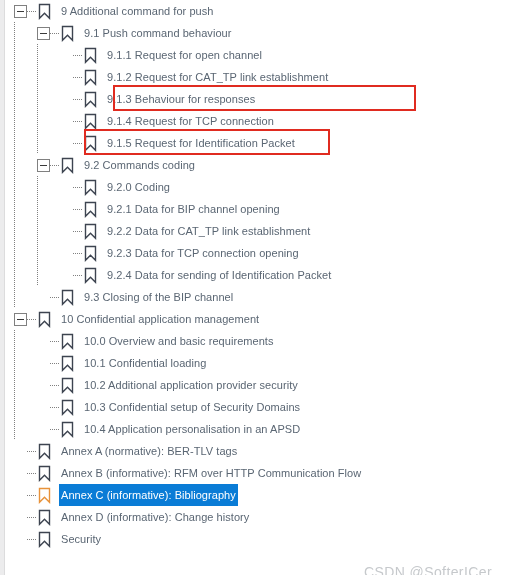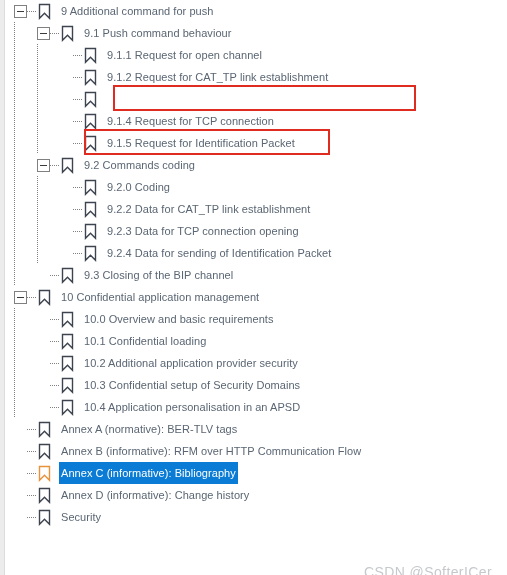--- a/index.html
+++ b/index.html
@@ -206,20 +206,21 @@
       <div class="tree-row">
         <div class="indent indent-2">
           <div class="trunk trunk-a"></div>
           <div class="trunk trunk-b"></div>
         </div>
         <div class="toggle-space"></div>
         <div class="elbow"></div>
         <span class="bm-icon"><svg viewBox="0 0 15 17" width="15" height="17" aria-hidden="true">
             <path d="M2.5 1.5 L12.5 1.5 L12.5 15.2 L7.5 10.2 L2.5 15.2 Z" fill="#ffffff" stroke="#3d4450" stroke-width="1.4" stroke-linejoin="miter"></path>
           </svg></span>
+        <span class="bm-label">9.1.3 Behaviour for responses</span>
       </div>
       <div class="tree-row">
         <div class="indent indent-2">
           <div class="trunk trunk-a"></div>
           <div class="trunk trunk-b"></div>
         </div>
         <div class="toggle-space"></div>
         <div class="elbow"></div>
         <span class="bm-icon"><svg viewBox="0 0 15 17" width="15" height="17" aria-hidden="true">
             <path d="M2.5 1.5 L12.5 1.5 L12.5 15.2 L7.5 10.2 L2.5 15.2 Z" fill="#ffffff" stroke="#3d4450" stroke-width="1.4" stroke-linejoin="miter"></path>
@@ -253,20 +254,32 @@
         <div class="indent indent-2">
           <div class="trunk trunk-a"></div>
           <div class="trunk trunk-b"></div>
         </div>
         <div class="toggle-space"></div>
         <div class="elbow"></div>
         <span class="bm-icon"><svg viewBox="0 0 15 17" width="15" height="17" aria-hidden="true">
             <path d="M2.5 1.5 L12.5 1.5 L12.5 15.2 L7.5 10.2 L2.5 15.2 Z" fill="#ffffff" stroke="#3d4450" stroke-width="1.4" stroke-linejoin="miter"></path>
           </svg></span>
         <span class="bm-label">9.2.0 Coding</span>
+      </div>
+      <div class="tree-row">
+        <div class="indent indent-2">
+          <div class="trunk trunk-a"></div>
+          <div class="trunk trunk-b"></div>
+        </div>
+        <div class="toggle-space"></div>
+        <div class="elbow"></div>
+        <span class="bm-icon"><svg viewBox="0 0 15 17" width="15" height="17" aria-hidden="true">
+            <path d="M2.5 1.5 L12.5 1.5 L12.5 15.2 L7.5 10.2 L2.5 15.2 Z" fill="#ffffff" stroke="#3d4450" stroke-width="1.4" stroke-linejoin="miter"></path>
+          </svg></span>
+        <span class="bm-label">9.2.1 Data for BIP channel opening</span>
       </div>
       <div class="tree-row">
         <div class="indent indent-2">
           <div class="trunk trunk-a"></div>
           <div class="trunk trunk-b"></div>
         </div>
         <div class="toggle-space"></div>
         <div class="elbow"></div>
         <span class="bm-icon"><svg viewBox="0 0 15 17" width="15" height="17" aria-hidden="true">
             <path d="M2.5 1.5 L12.5 1.5 L12.5 15.2 L7.5 10.2 L2.5 15.2 Z" fill="#ffffff" stroke="#3d4450" stroke-width="1.4" stroke-linejoin="miter"></path>

